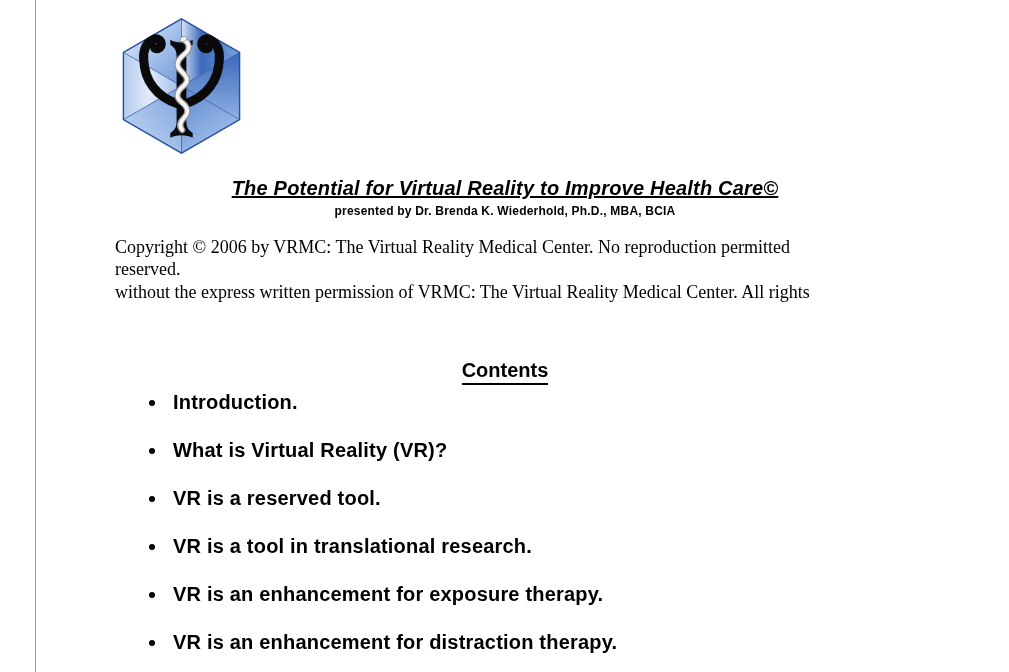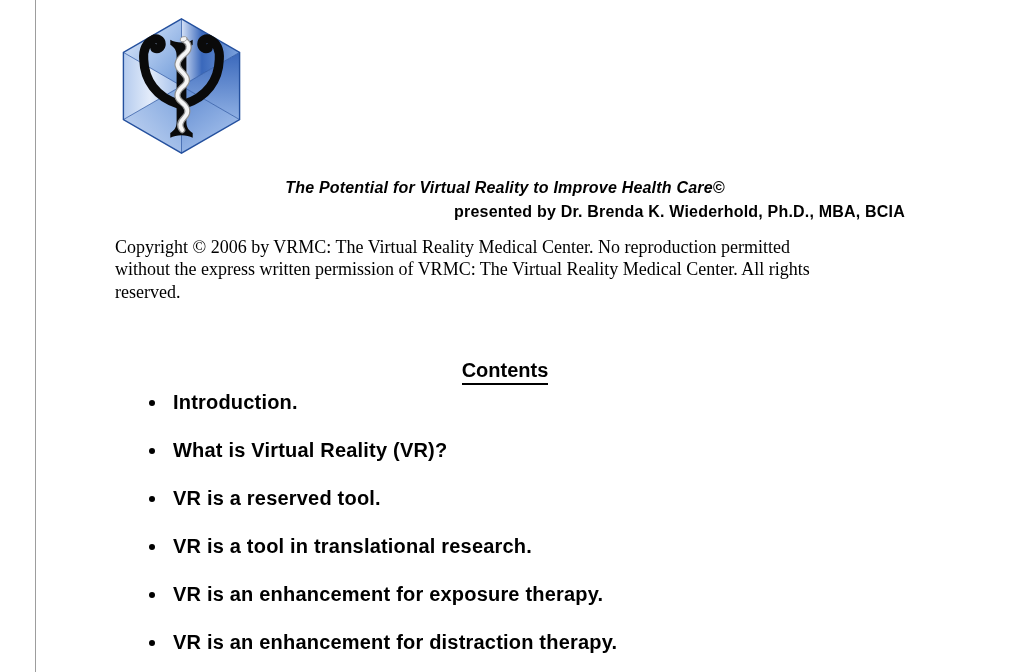--- a/index.html
+++ b/index.html
@@ -2,22 +2,22 @@
 <html><head>
 <meta charset="utf-8">
 <style>
   html,body{margin:0;padding:0;background:#ffffff;}
   .page{position:relative;width:1009px;height:672px;background:#ffffff;overflow:hidden;
         font-family:"Liberation Sans","DejaVu Sans",sans-serif;color:#000;}
   .edge-line{position:absolute;left:35px;top:0;width:1px;height:672px;background:#9d9d9d;}
   .logo{position:absolute;left:118px;top:16px;width:127px;height:140px;}
   .logo svg{width:100%;height:100%;display:block;}
   .title-block{position:absolute;left:105px;top:176px;width:800px;text-align:center;}
-  .title-line1{font-size:16px;font-weight:bold;font-style:italic;line-height:24px;letter-spacing:0.2px;}
-  .title-line2{font-size:16px;font-weight:bold;line-height:23px;letter-spacing:0.2px;text-align:right;}
+  .title-line1{font-size:20px;font-weight:bold;font-style:italic;line-height:24px;letter-spacing:0.2px;text-decoration:underline;}
+  .title-line2{font-size:12px;font-weight:bold;line-height:23px;letter-spacing:0.2px;}
   .copyright{position:absolute;left:115px;top:236px;width:800px;
              font-family:"Liberation Serif","DejaVu Serif",serif;font-size:18px;line-height:22.4px;}
   .copyright div{white-space:nowrap;}
   .contents-heading-wrap{position:absolute;left:105px;top:343px;width:800px;text-align:center;}
   .contents-heading{display:inline-block;font-size:20px;font-weight:bold;
                     border-bottom:2px solid #000;padding-bottom:1px;margin-top:16px;}
   .contents-list{position:absolute;left:148px;top:392px;margin:0;padding:0;list-style:none;}
   .contents-list li{position:relative;padding-left:25px;font-size:20px;font-weight:bold;
                     line-height:21px;margin-bottom:27px;letter-spacing:0.2px;}
   .contents-list li::before{content:"";position:absolute;left:1px;top:8px;width:6px;height:6px;
@@ -95,22 +95,22 @@
     </svg>
   </div>
 
   <div class="title-block">
     <div class="title-line1">The Potential for Virtual Reality to Improve Health Care©</div>
     <div class="title-line2">presented by Dr. Brenda K. Wiederhold, Ph.D., MBA, BCIA</div>
   </div>
 
   <div class="copyright">
     <div>Copyright © 2006 by VRMC: The Virtual Reality Medical Center. No reproduction permitted</div>
+    <div>reserved.</div>
     <div>without the express written permission of VRMC: The Virtual Reality Medical Center. All rights</div>
-    <div>reserved.</div>
   </div>
 
   <div class="contents-heading-wrap">
     <span class="contents-heading">Contents</span>
   </div>
 
   <ul class="contents-list">
     <li>Introduction.</li>
     <li>What is Virtual Reality (VR)?</li>
     <li>VR is a reserved tool.</li>

